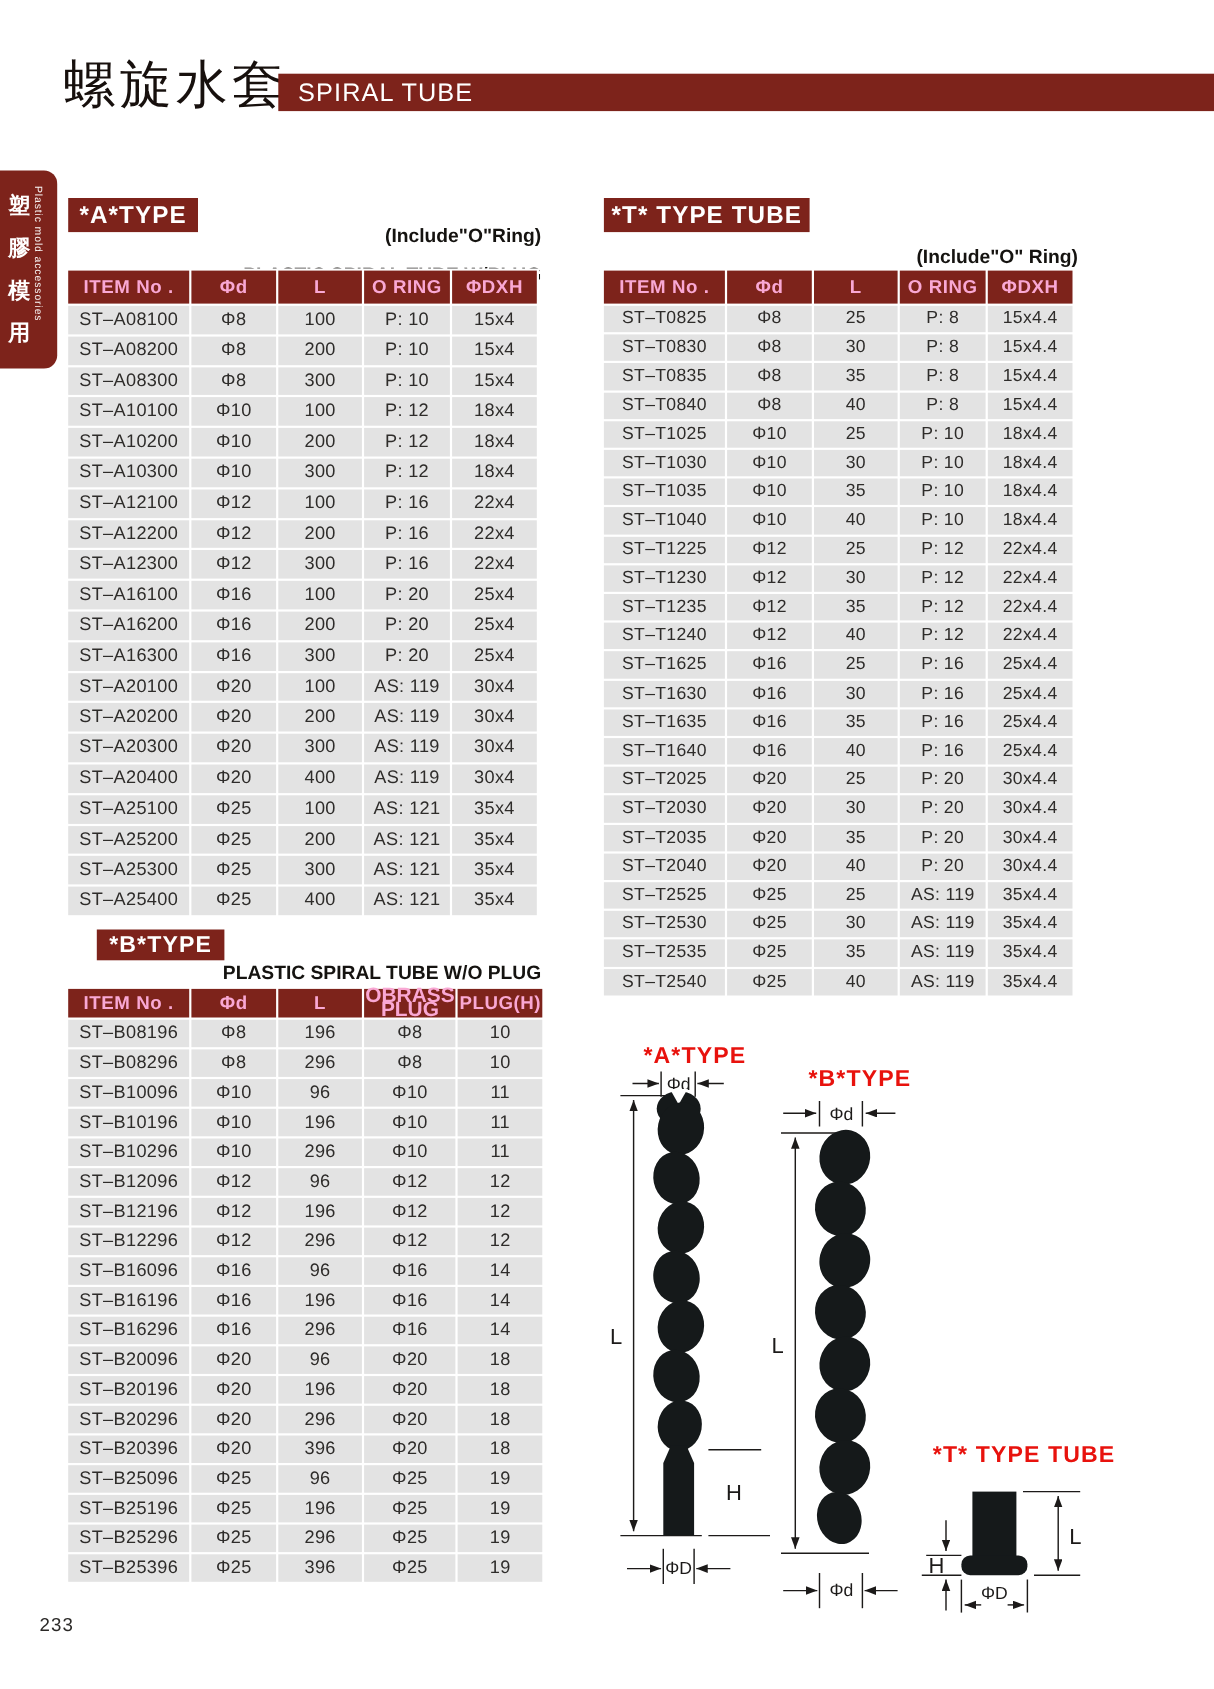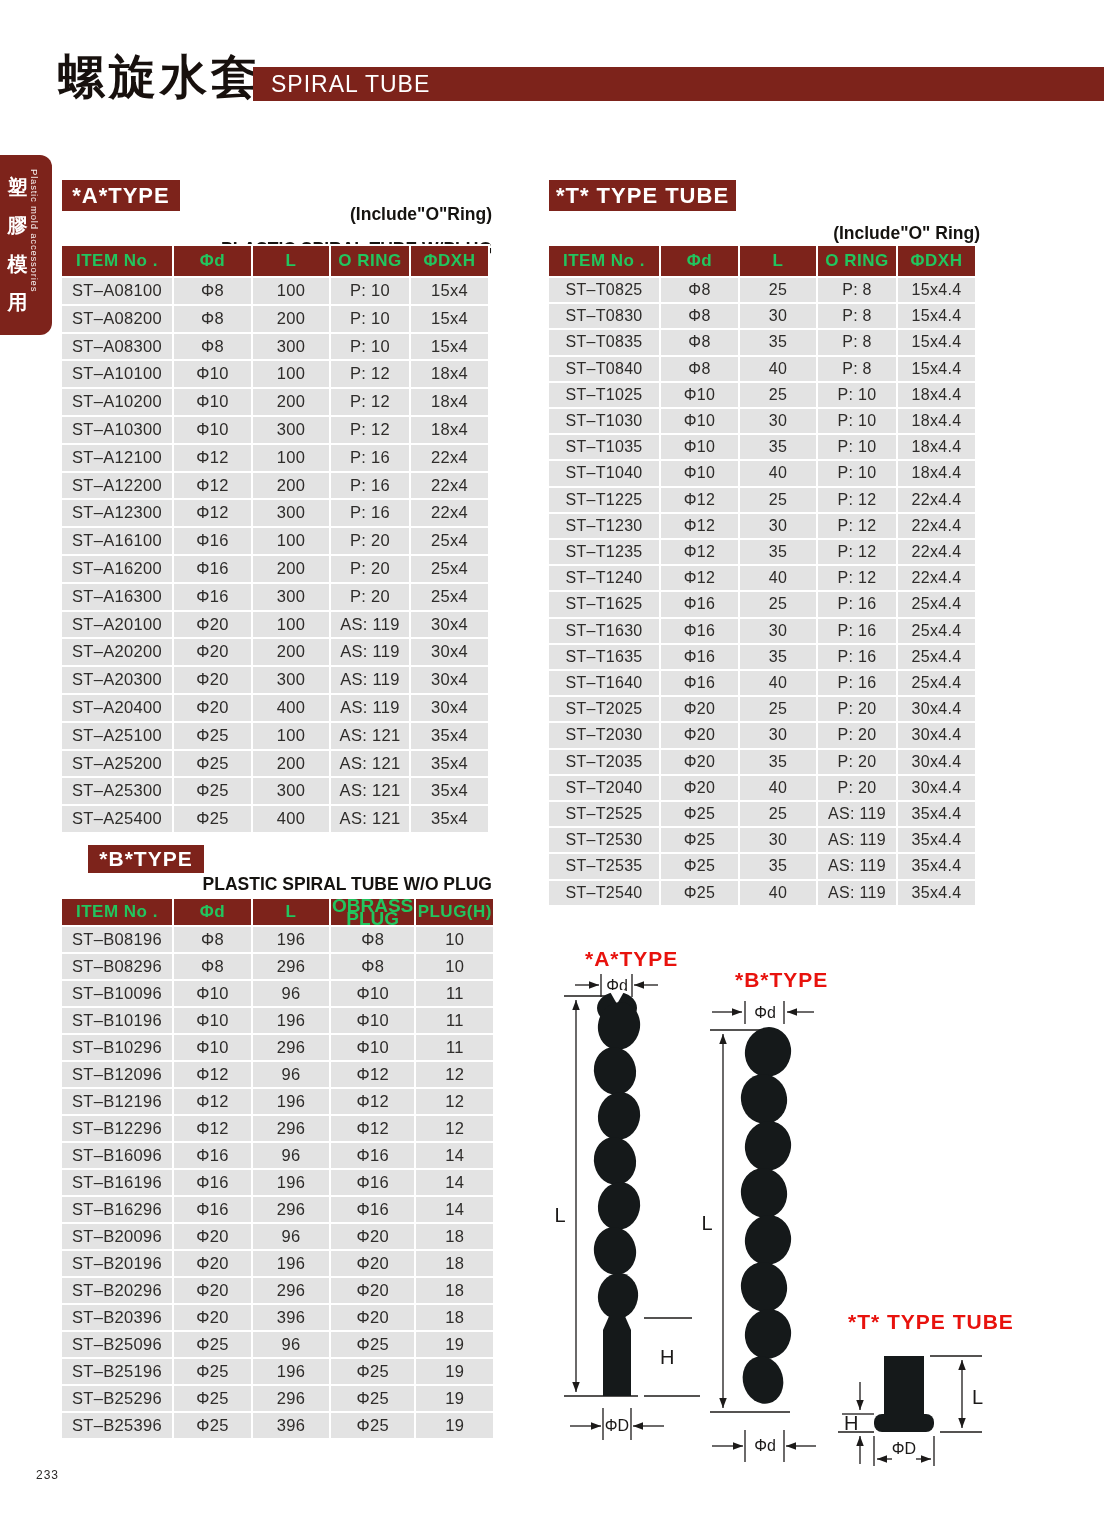--- a/index.html
+++ b/index.html
@@ -3,21 +3,21 @@
 <meta charset="utf-8">
 <style>
   * { margin:0; padding:0; box-sizing:border-box; }
   html,body { background:#ffffff; }
   .page {
     position:relative; width:1104px; height:1535px; background:#fff;
     font-family:"Liberation Sans", sans-serif; overflow:hidden; color:#1c1a19;
   }
   
   .title-zh {
-    position:absolute; left:58px; top:46px; font-size:47px; font-weight:700;
+    position:absolute; left:58px; top:46px; font-size:47px; font-weight:400;
     letter-spacing:4px; color:#17100d;
   }
   .title-bar {
     position:absolute; left:253px; top:67px; right:0; height:34px; background:#7d231b;
     color:#fff; display:flex; align-items:center; padding-left:18px;
     font-size:23px; font-weight:normal; letter-spacing:1px;
   }
   
   .side-tab {
     position:absolute; left:0; top:155px; width:52px; height:180px; background:#7d231b;
@@ -48,41 +48,41 @@
   #note-b2 { left:150px; top:874px; width:342px; }
   
   table.spec {
     position:absolute; border-collapse:separate; border-spacing:2px;
     background:#fff; table-layout:fixed;
   }
   #table-a { left:60px;  top:244px; }
   #table-t { left:547px; top:244px; }
   #table-b { left:60px;  top:897px; }
   .spec th {
-    background:#7d231b; color:#22c55e; font-weight:bold; font-size:17px;
+    background:#7d231b; color:#f9a8d4; font-weight:bold; font-size:17px;
     height:30px; text-align:center; padding:0 1px; letter-spacing:0.5px;
   }
   #table-b th { height:26px; }
   .spec th.th-2line { font-size:19px; line-height:13px; white-space:pre-line; letter-spacing:0; }
   .spec td {
     background:#e3e3e3; color:#2e2c2a; font-size:16.5px; text-align:center;
     height:25.8px; line-height:25.8px; padding:0 1px; letter-spacing:0.3px;
     overflow:hidden; white-space:nowrap;
   }
   #table-t td { height:24.2px; line-height:24.2px; font-size:16px; }
   #table-b td { height:25px;   line-height:25px; }
   
   #diagrams { position:absolute; left:540px; top:930px; }
   .dia-label { font-weight:bold; fill:#e8120d; font-size:21px; letter-spacing:1px; }
   .dim-text  { fill:#1c1a19; font-size:16px; }
   .dim-big   { fill:#1c1a19; font-size:20px; }
   .dline { stroke:#1c1a19; stroke-width:1.3; fill:none; }
   .solid { fill:#15191a; stroke:none; }
   
-  .page-number { position:absolute; left:36px; top:1468px; font-size:12px; color:#2b2927; letter-spacing:1px; }
+  .page-number { position:absolute; left:36px; top:1468px; font-size:17px; color:#2b2927; letter-spacing:1px; }
 </style>
 </head>
 <body>
 
 <div class="page">
 
   <div class="title-zh">螺旋水套</div>
   <div class="title-bar">
     <span>SPIRAL TUBE</span>
   </div>

